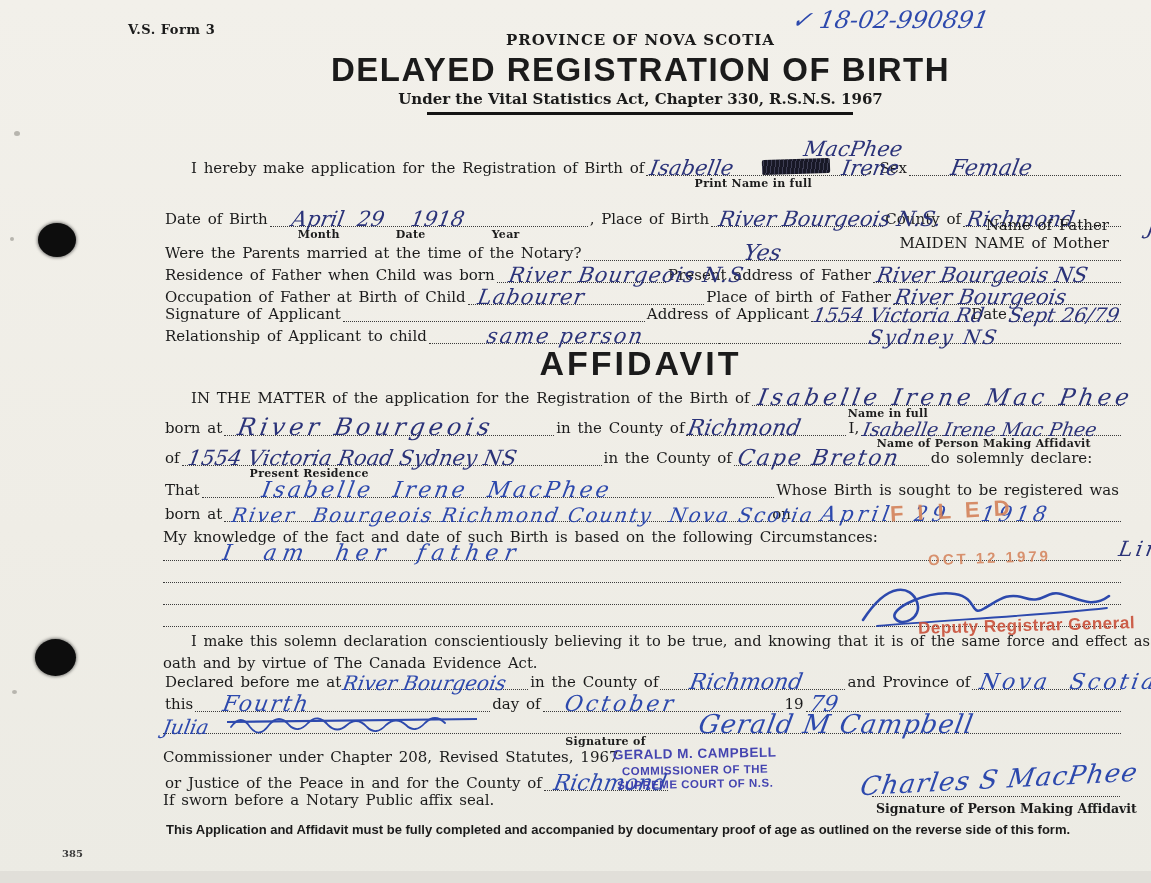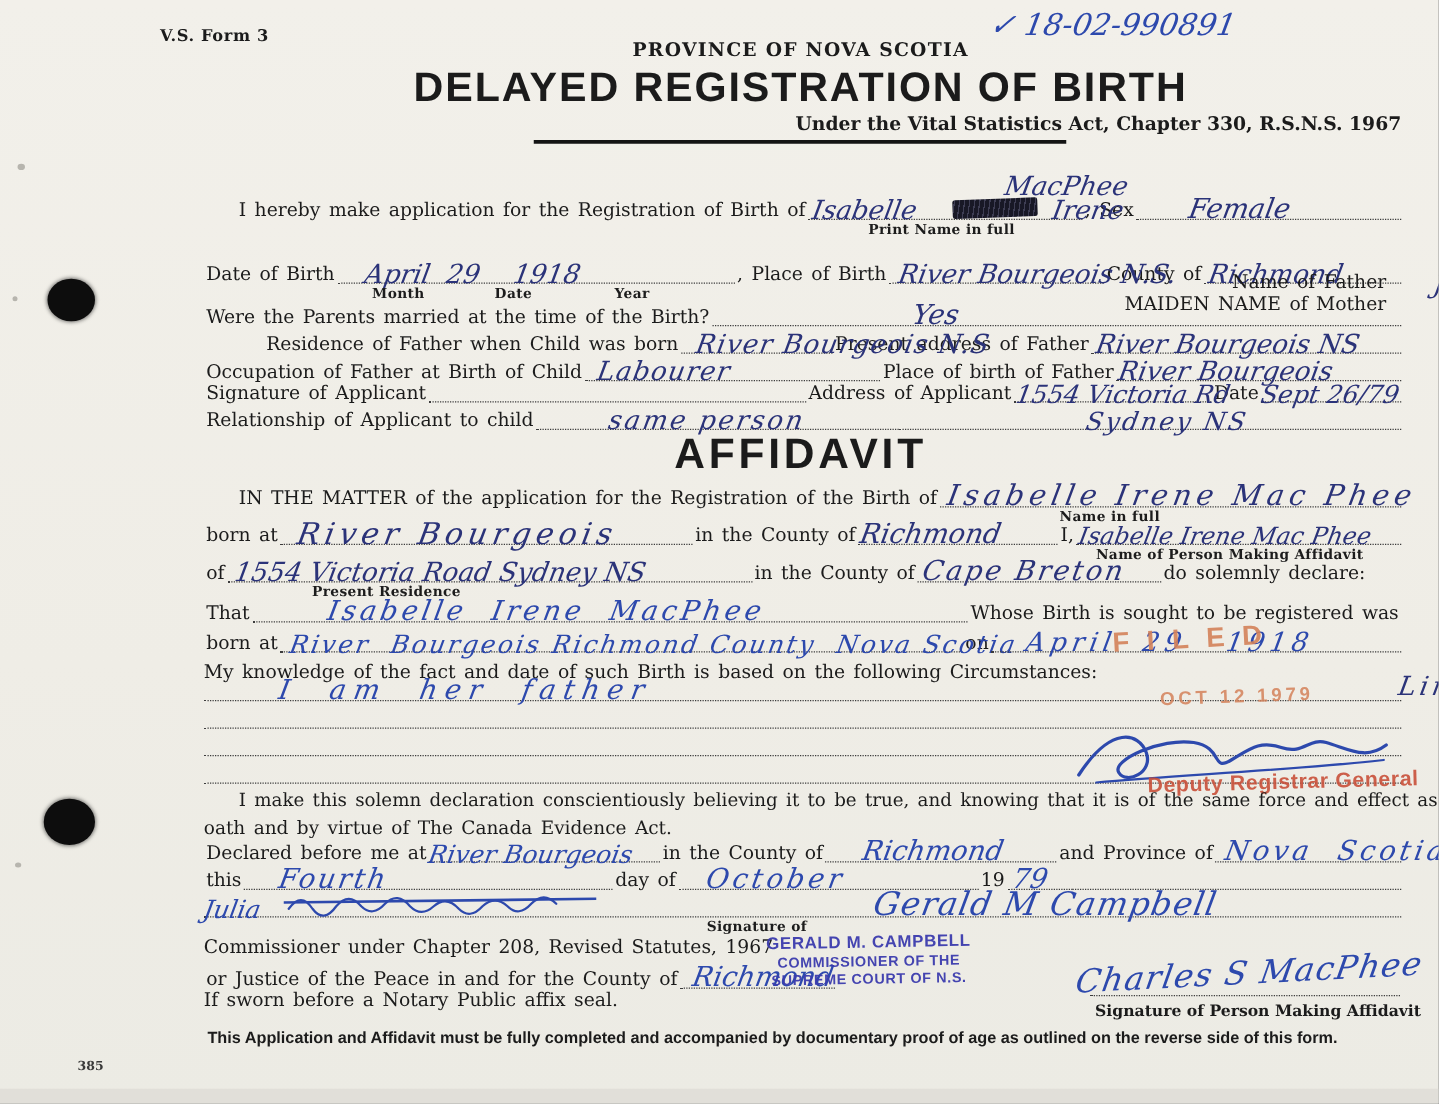--- a/index.html
+++ b/index.html
@@ -3,21 +3,21 @@
 <meta charset="utf-8">
 <style>
   html,body{margin:0;padding:0;background:#888;}
   .page{position:relative;width:1151px;height:883px;background:linear-gradient(180deg,#f2f0ea 0%,#efede6 60%,#ecebe4 100%);
         font-family:"DejaVu Serif",serif;color:#1b1b1b;overflow:hidden;}
   .abs{position:absolute;}
   .center{position:absolute;left:160px;right:30px;text-align:center;}
   .vs{font-weight:bold;font-size:13px;letter-spacing:.5px;}
   .province{font-weight:bold;font-size:15px;letter-spacing:1px;}
   .title{font-family:"Liberation Sans",sans-serif;font-weight:bold;font-size:33px;letter-spacing:1.5px;line-height:1;}
-  .subtitle{font-weight:bold;font-size:15px;text-align:right;}
+  .subtitle{font-weight:bold;font-size:15px;}
   .rule{position:absolute;height:3px;background:#141414;}
   .reg-heading{position:absolute;font-weight:bold;font-size:15px;letter-spacing:4px;word-spacing:8px;white-space:nowrap;}
   .row{position:absolute;display:flex;align-items:flex-end;height:22px;font-size:15px;}
   .label{white-space:nowrap;line-height:1.1;word-spacing:2px;flex:0 0 auto;padding:0 2px;}
   .indent{padding-left:28px;}
   .blank{flex:1 1 auto;position:relative;border-bottom:1.6px dotted #3c3c3c;height:15px;}
   .pline{position:absolute;font-size:15px;white-space:nowrap;word-spacing:2px;}
   .hw{position:absolute;bottom:-4px;font-family:"DejaVu Serif",serif;font-style:italic;white-space:pre;
       transform:skewX(-10deg);line-height:1;}.s20{font-size:20px}.s21{font-size:21px}.s22{font-size:22px}.s23{font-size:23px}
   .s24{font-size:24px}.s26{font-size:26px}
@@ -103,27 +103,27 @@
     <span class="blank">
       <span class="hw ink1 s21" style="left:36px;letter-spacing:2px;">Joseph MacPhee</span>
     </span>
     <span class="label">MAIDEN NAME of Mother</span>
     <span class="blank" style="flex:0 0 305px;">
       <span class="hw ink1 s21" style="left:8px;letter-spacing:3px;">Lina Sampson</span>
     </span>
   </div>
 
   <div class="row" style="top:239px;left:163px;right:30px;">
-    <span class="label">Were the Parents married at the time of the Birth?</span>
+    <span class="label">Were the Parents married at the time of the Notary?</span>
     <span class="blank">
       <span class="hw ink1 s22" style="left:160px;">Yes</span>
     </span>
   </div>
 
-  <div class="row" style="top:261px;left:163px;right:30px;margin-left:48px;">
+  <div class="row" style="top:261px;left:163px;right:30px;">
     <span class="label">Residence of Father when Child was born</span>
     <span class="blank">
       <span class="hw ink1 s21" style="left:12px;letter-spacing:1px;">River Bourgeois N.S</span>
     </span>
     <span class="label">Present address of Father</span>
     <span class="blank" style="flex:0 0 248px;">
       <span class="hw ink1 s21" style="left:4px;">River Bourgeois NS</span>
     </span>
   </div>
 

